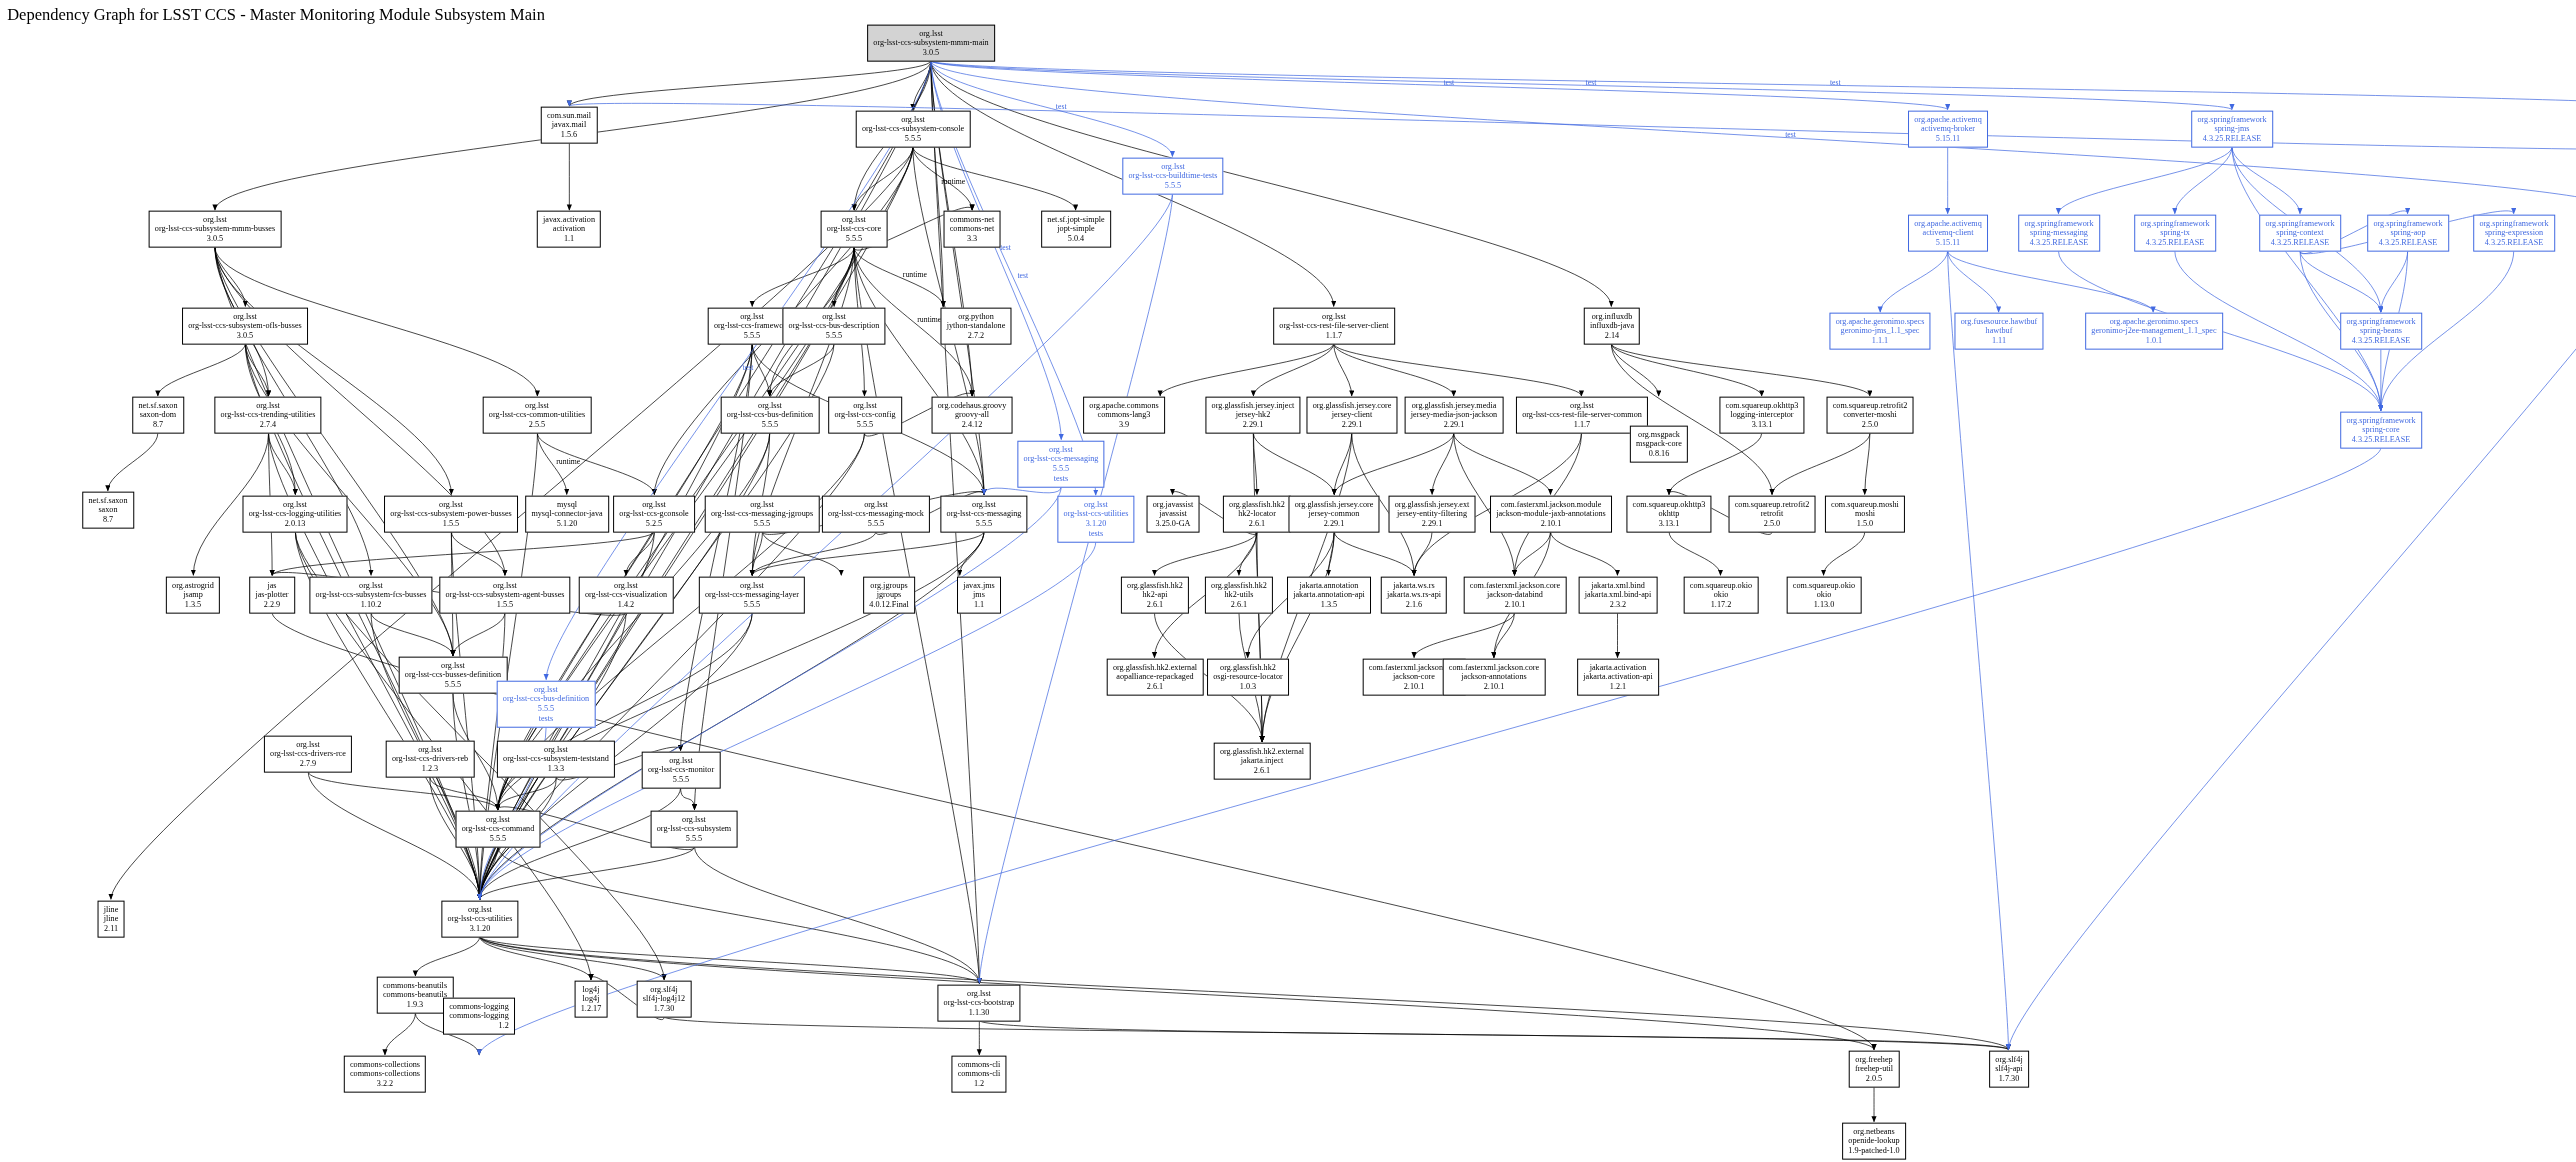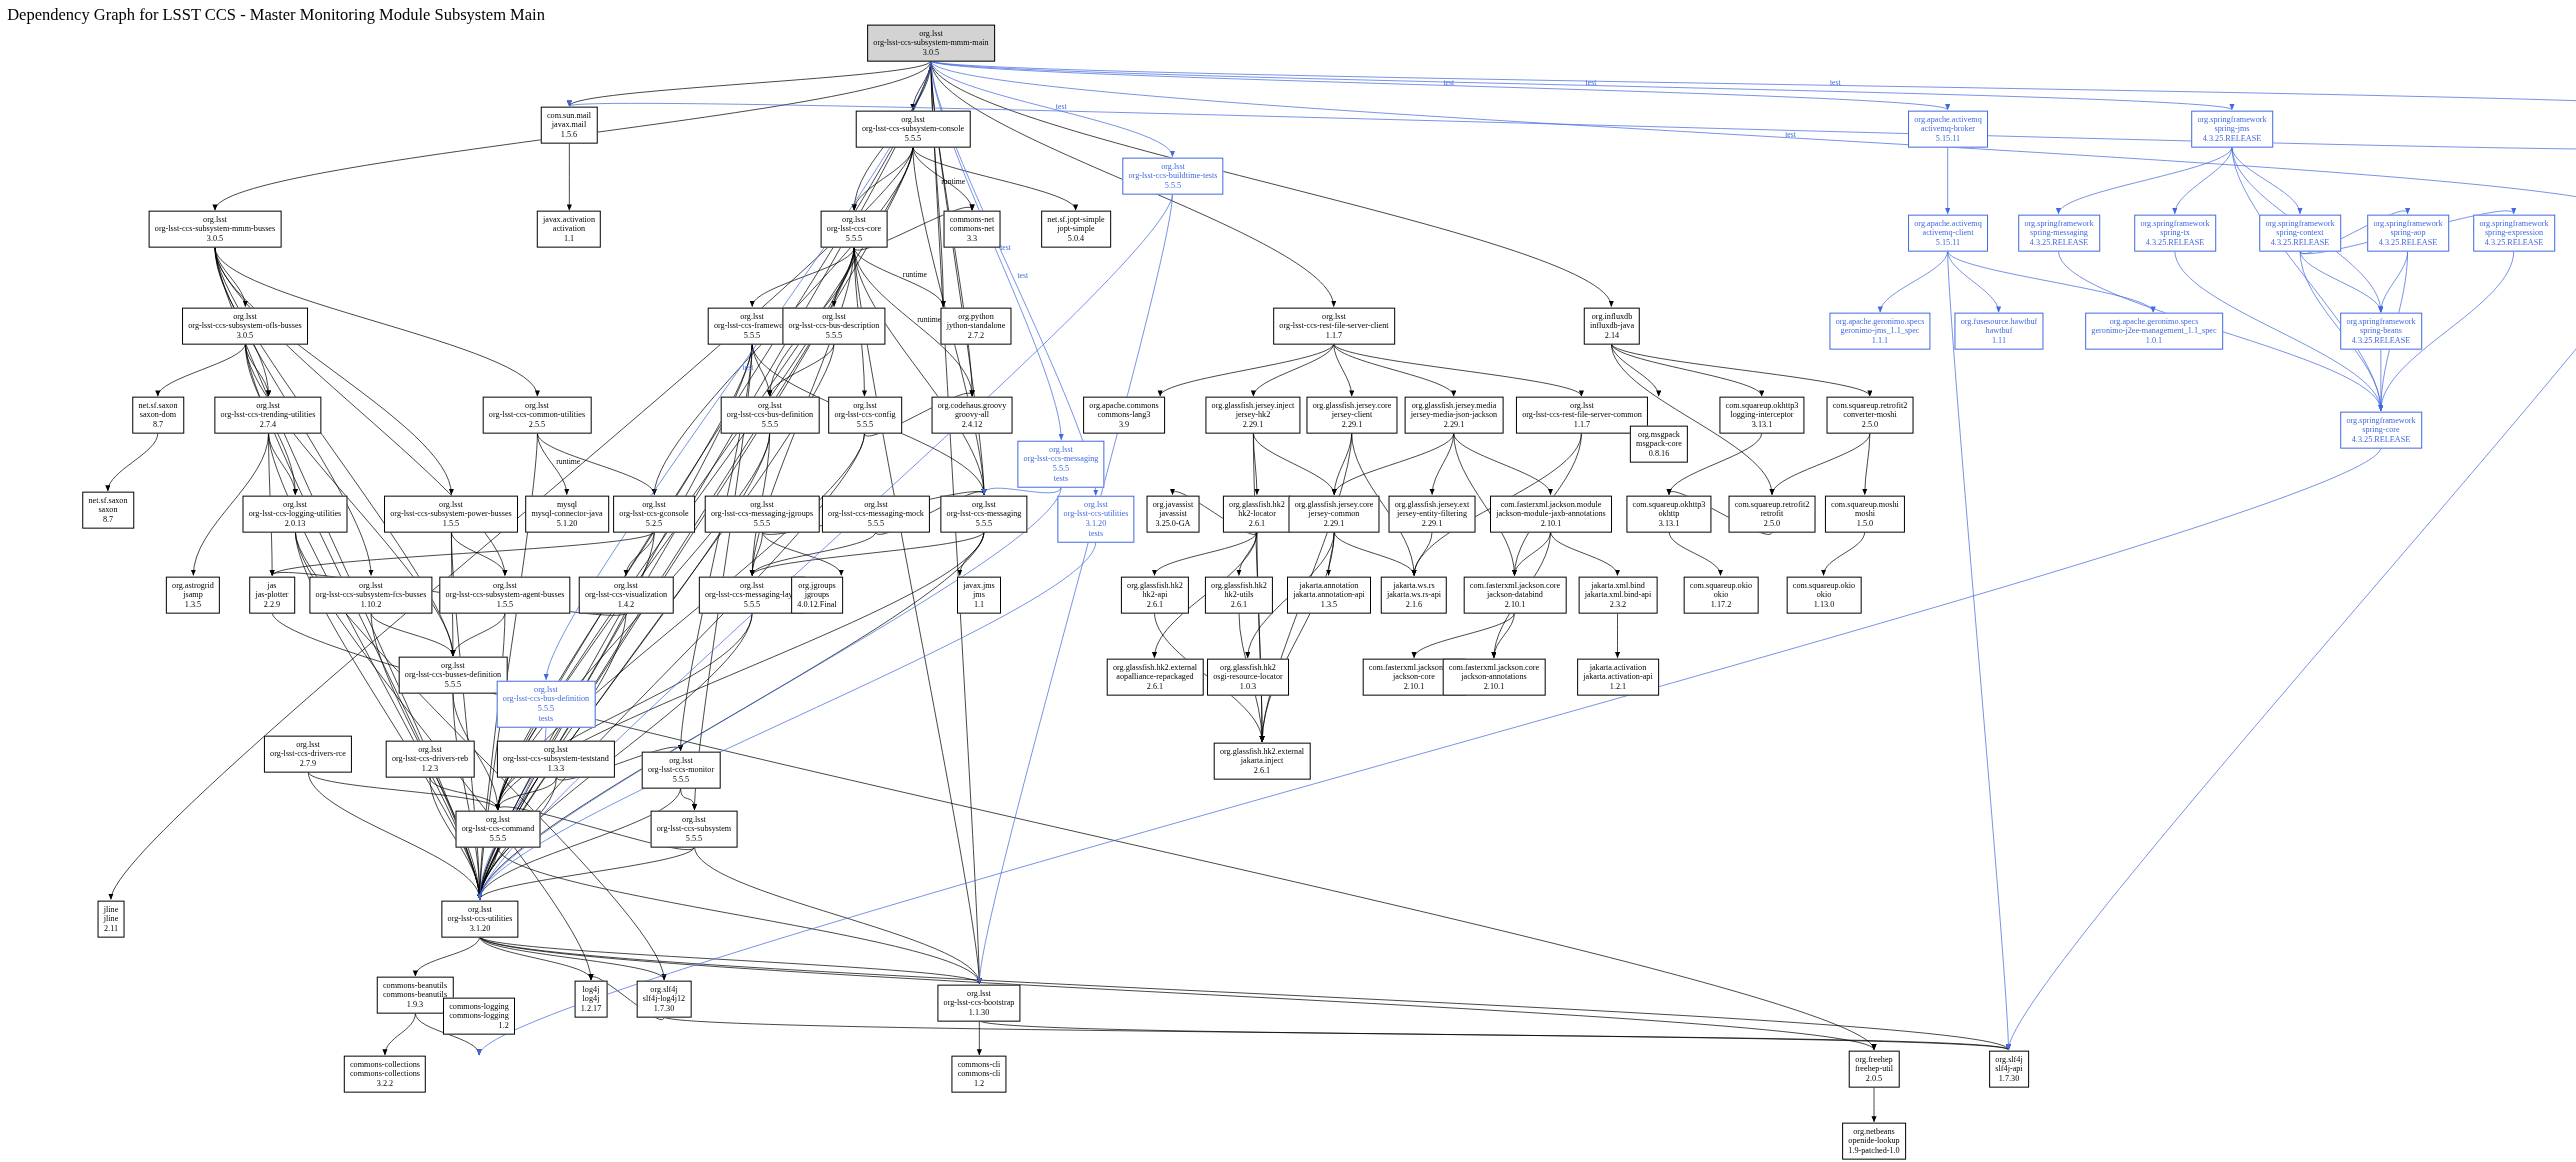--- a/index.html
+++ b/index.html
@@ -417,21 +417,21 @@
     <div class="node" style="left: 984px; top: 514px;">
       <span class="nline">org.lsst</span>
       <span class="nline">org-lsst-ccs-messaging</span>
       <span class="nline">5.5.5</span>
     </div>
     <div class="node" style="left: 752px; top: 595px;">
       <span class="nline">org.lsst</span>
       <span class="nline">org-lsst-ccs-messaging-layer</span>
       <span class="nline">5.5.5</span>
     </div>
-    <div class="node" style="left: 817px; top: 595px;">
+    <div class="node" style="left: 889px; top: 595px;">
       <span class="nline">org.jgroups</span>
       <span class="nline">jgroups</span>
       <span class="nline">4.0.12.Final</span>
     </div>
     <div class="node" style="left: 960px; top: 595px; margin-left: 19px;">
       <span class="nline">javax.jms</span>
       <span class="nline">jms</span>
       <span class="nline">1.1</span>
     </div>
     <div class="node" style="left: 308px; top: 754px;">

